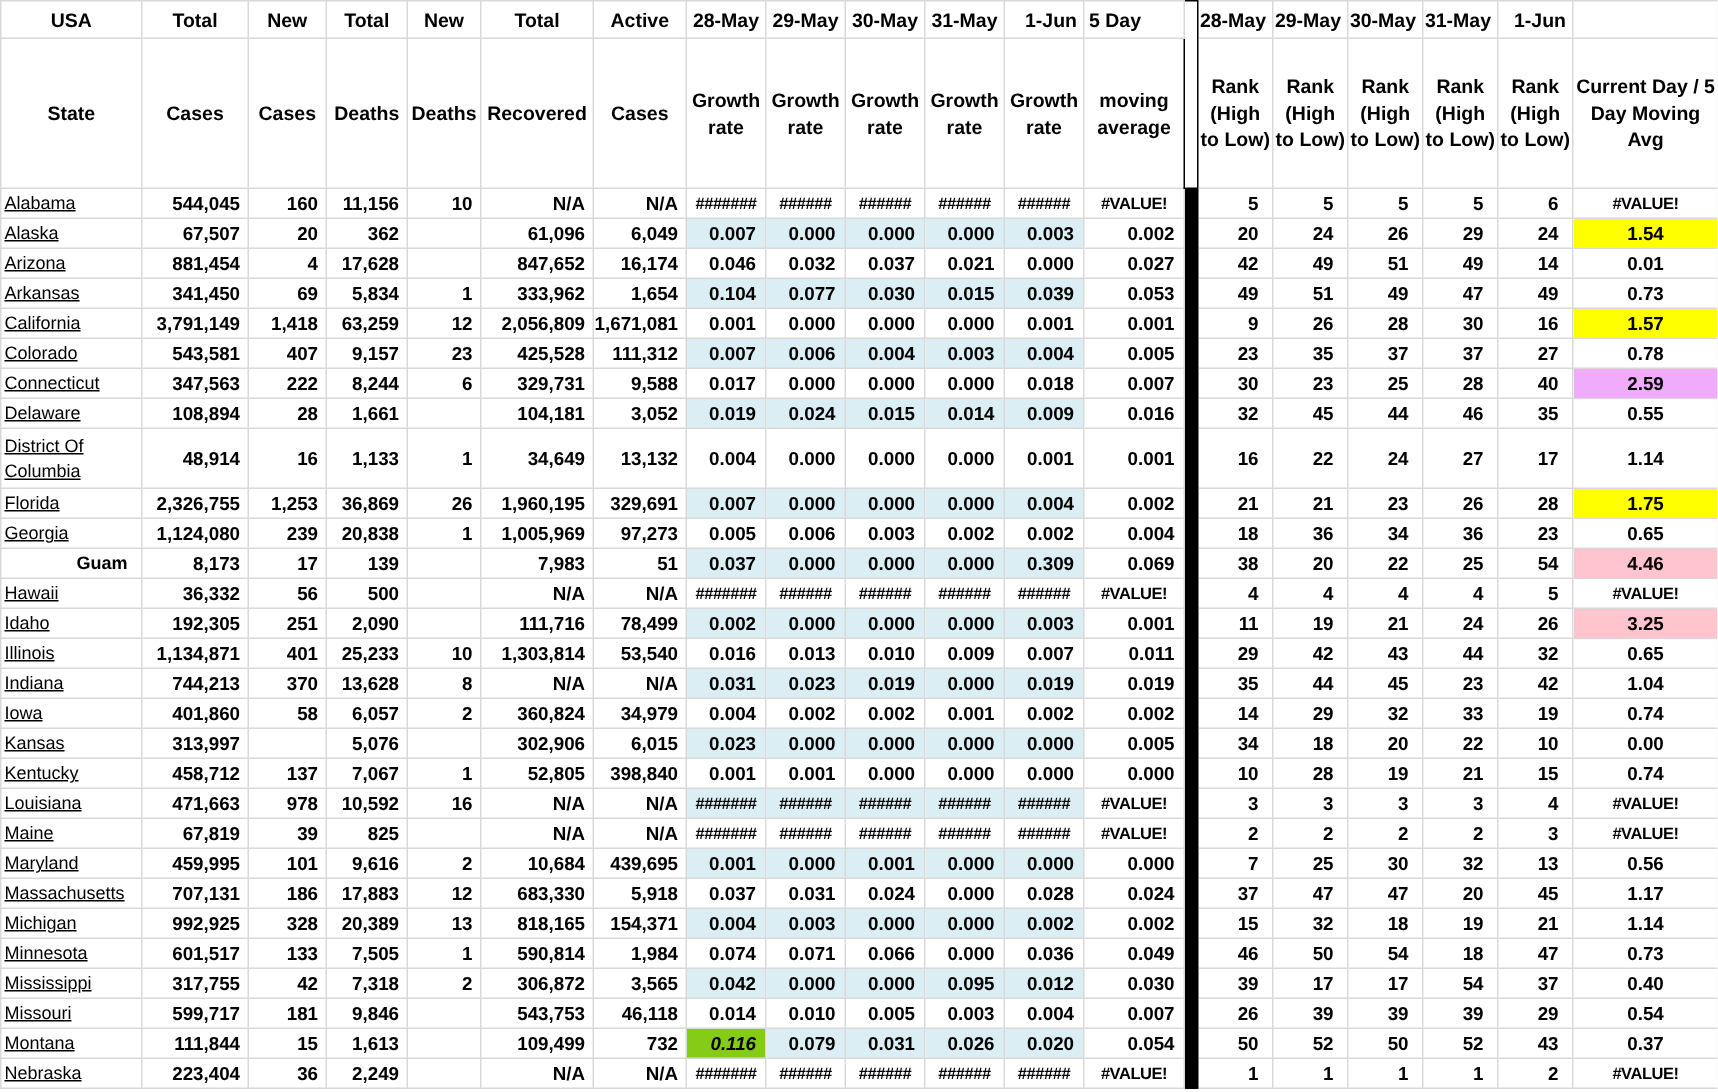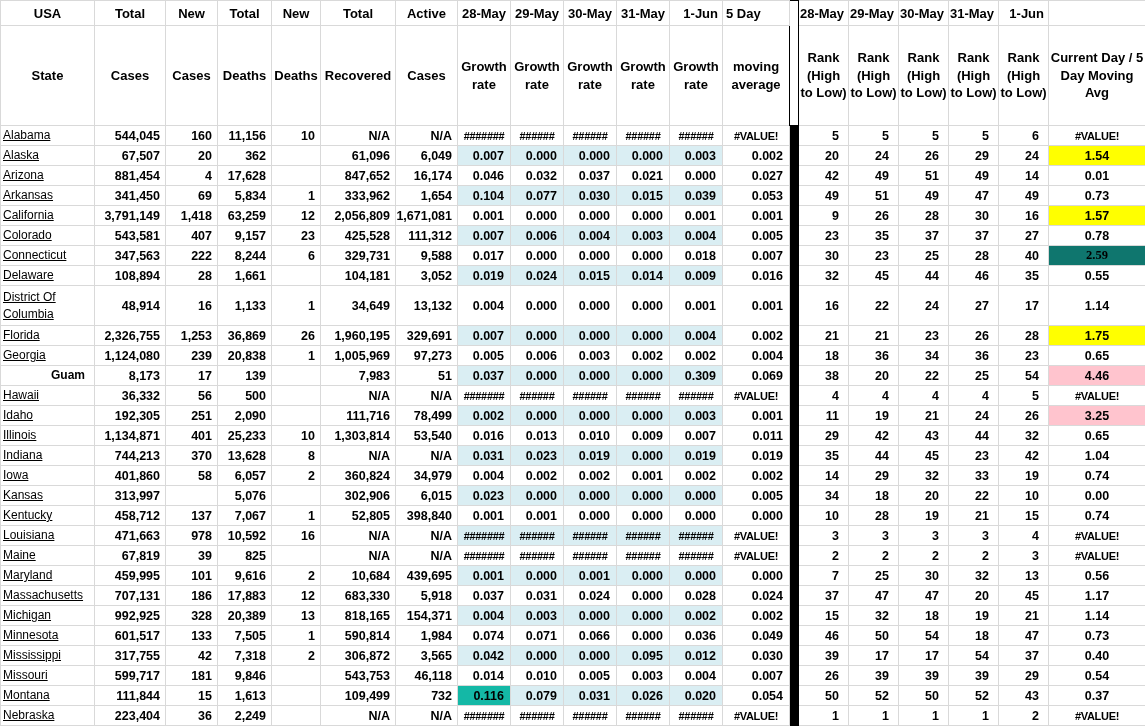--- a/index.html
+++ b/index.html
@@ -257,21 +257,21 @@
           <td class="growth">0.000</td>
           <td class="growth">0.000</td>
           <td class="growth">0.018</td>
           <td class="avg-cell">0.007</td>
           <td class="divider" style="background: rgb(0, 0, 0);"></td>
           <td class="rank">30</td>
           <td class="rank">23</td>
           <td class="rank">25</td>
           <td class="rank">28</td>
           <td class="rank">40</td>
-          <td class="cur-cell" style="background: #0f766e; font-family: Liberation Serif, serif;">2.59</td>
+          <td class="cur-cell" style="background: #f0abfc;">2.59</td>
         </tr>
         <tr>
           <td class="state-cell"><span class="st">Delaware</span></td>
           <td class="num">108,894</td>
           <td class="num">28</td>
           <td class="num">1,661</td>
           <td class="num"></td>
           <td class="num">104,181</td>
           <td class="num">3,052</td>
           <td class="growth" style="background: rgb(218, 238, 243);">0.019</td>
@@ -707,21 +707,21 @@
           <td class="cur-cell">0.54</td>
         </tr>
         <tr>
           <td class="state-cell"><span class="st">Montana</span></td>
           <td class="num">111,844</td>
           <td class="num">15</td>
           <td class="num">1,613</td>
           <td class="num"></td>
           <td class="num">109,499</td>
           <td class="num">732</td>
-          <td class="growth" style="background: #14b8a6;">0.116</td>
+          <td class="growth" style="background: #84cc16; font-style: italic;">0.116</td>
           <td class="growth" style="background: rgb(218, 238, 243);">0.079</td>
           <td class="growth" style="background: rgb(218, 238, 243);">0.031</td>
           <td class="growth" style="background: rgb(218, 238, 243);">0.026</td>
           <td class="growth" style="background: rgb(218, 238, 243);">0.020</td>
           <td class="avg-cell">0.054</td>
           <td class="divider" style="background: rgb(0, 0, 0);"></td>
           <td class="rank">50</td>
           <td class="rank">52</td>
           <td class="rank">50</td>
           <td class="rank">52</td>

